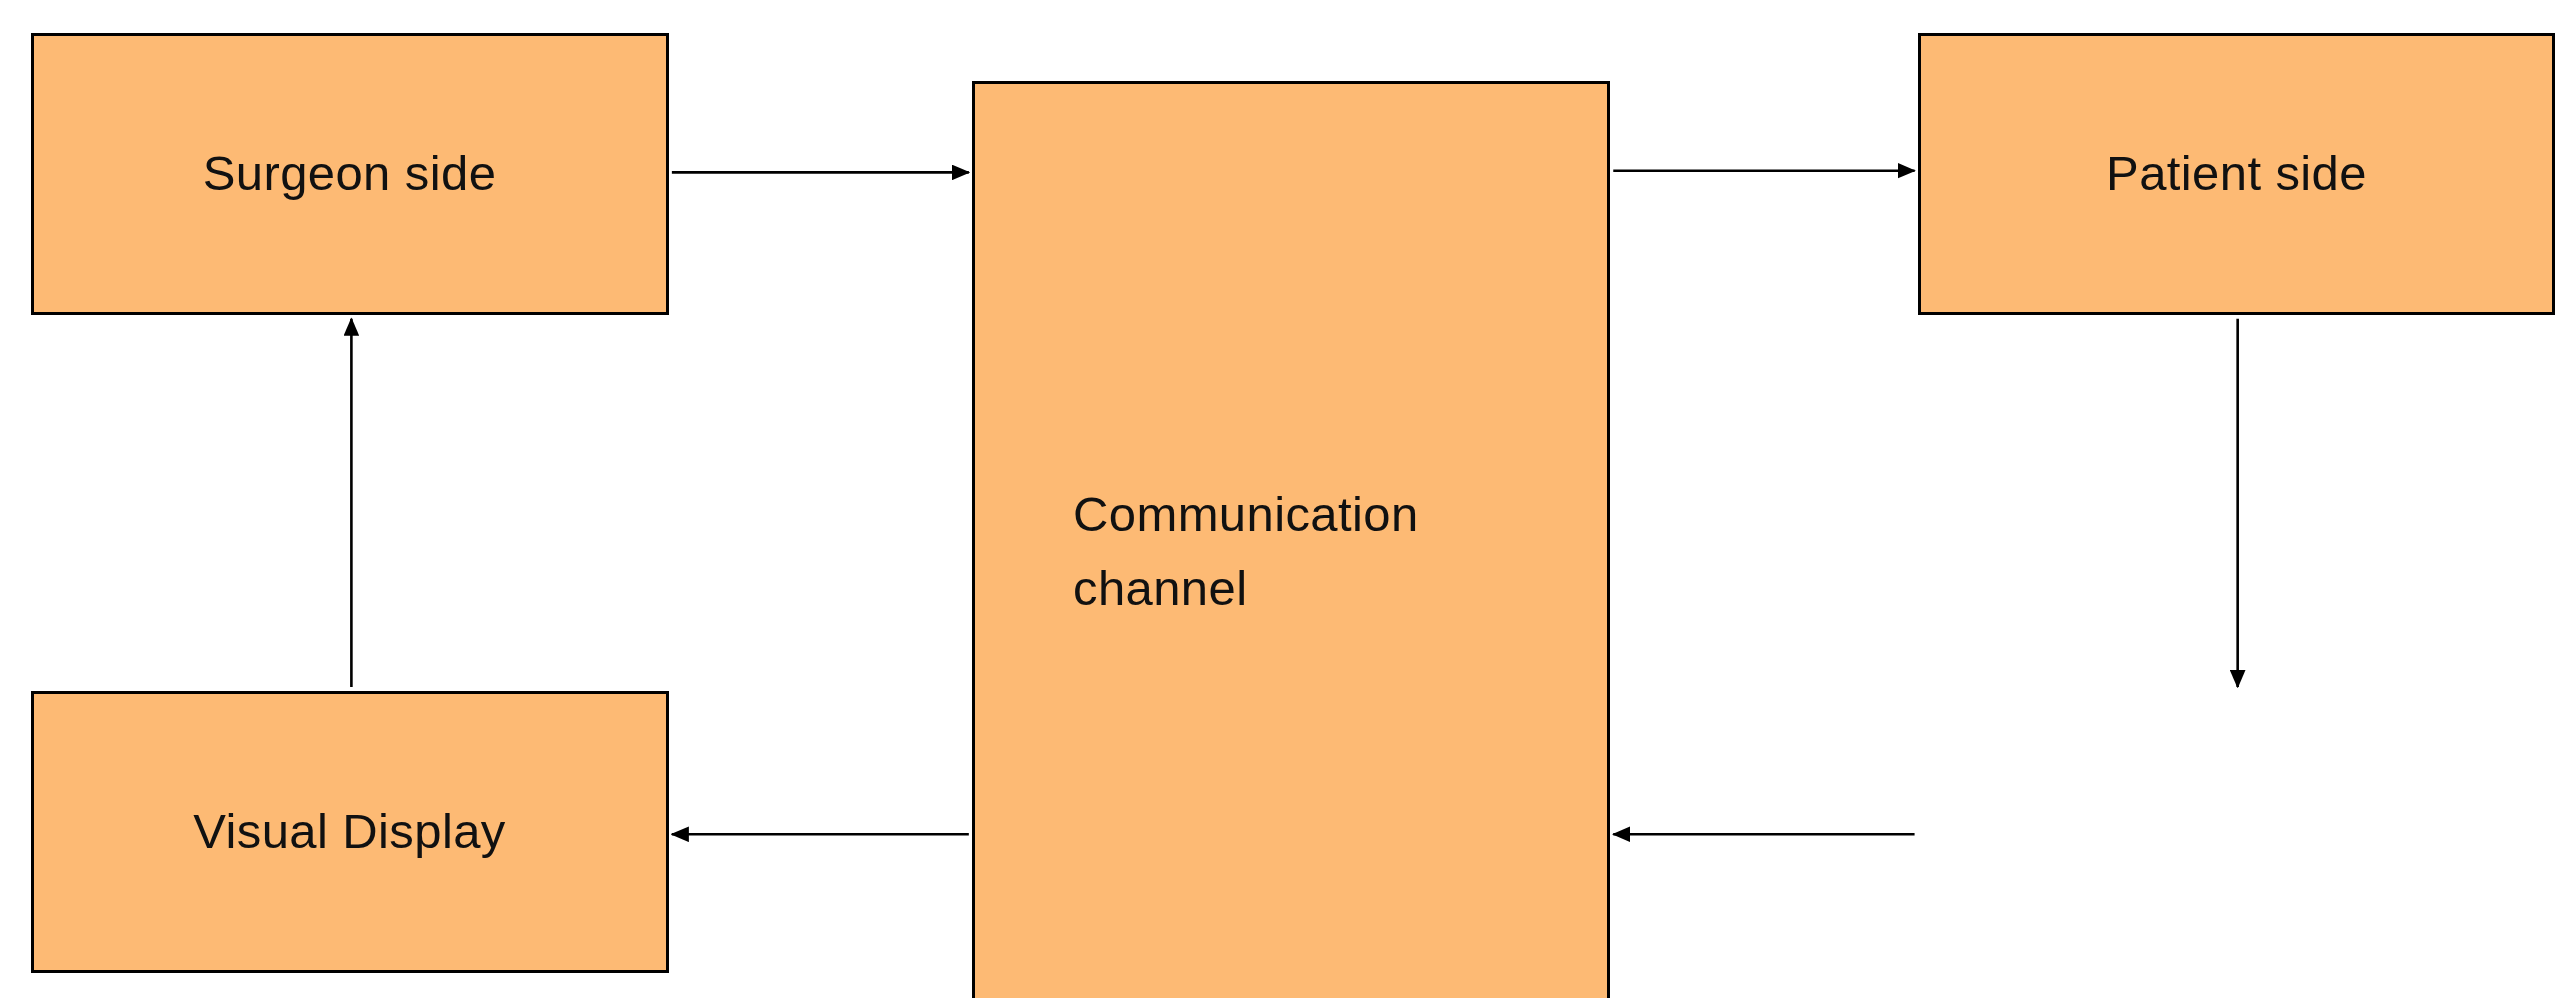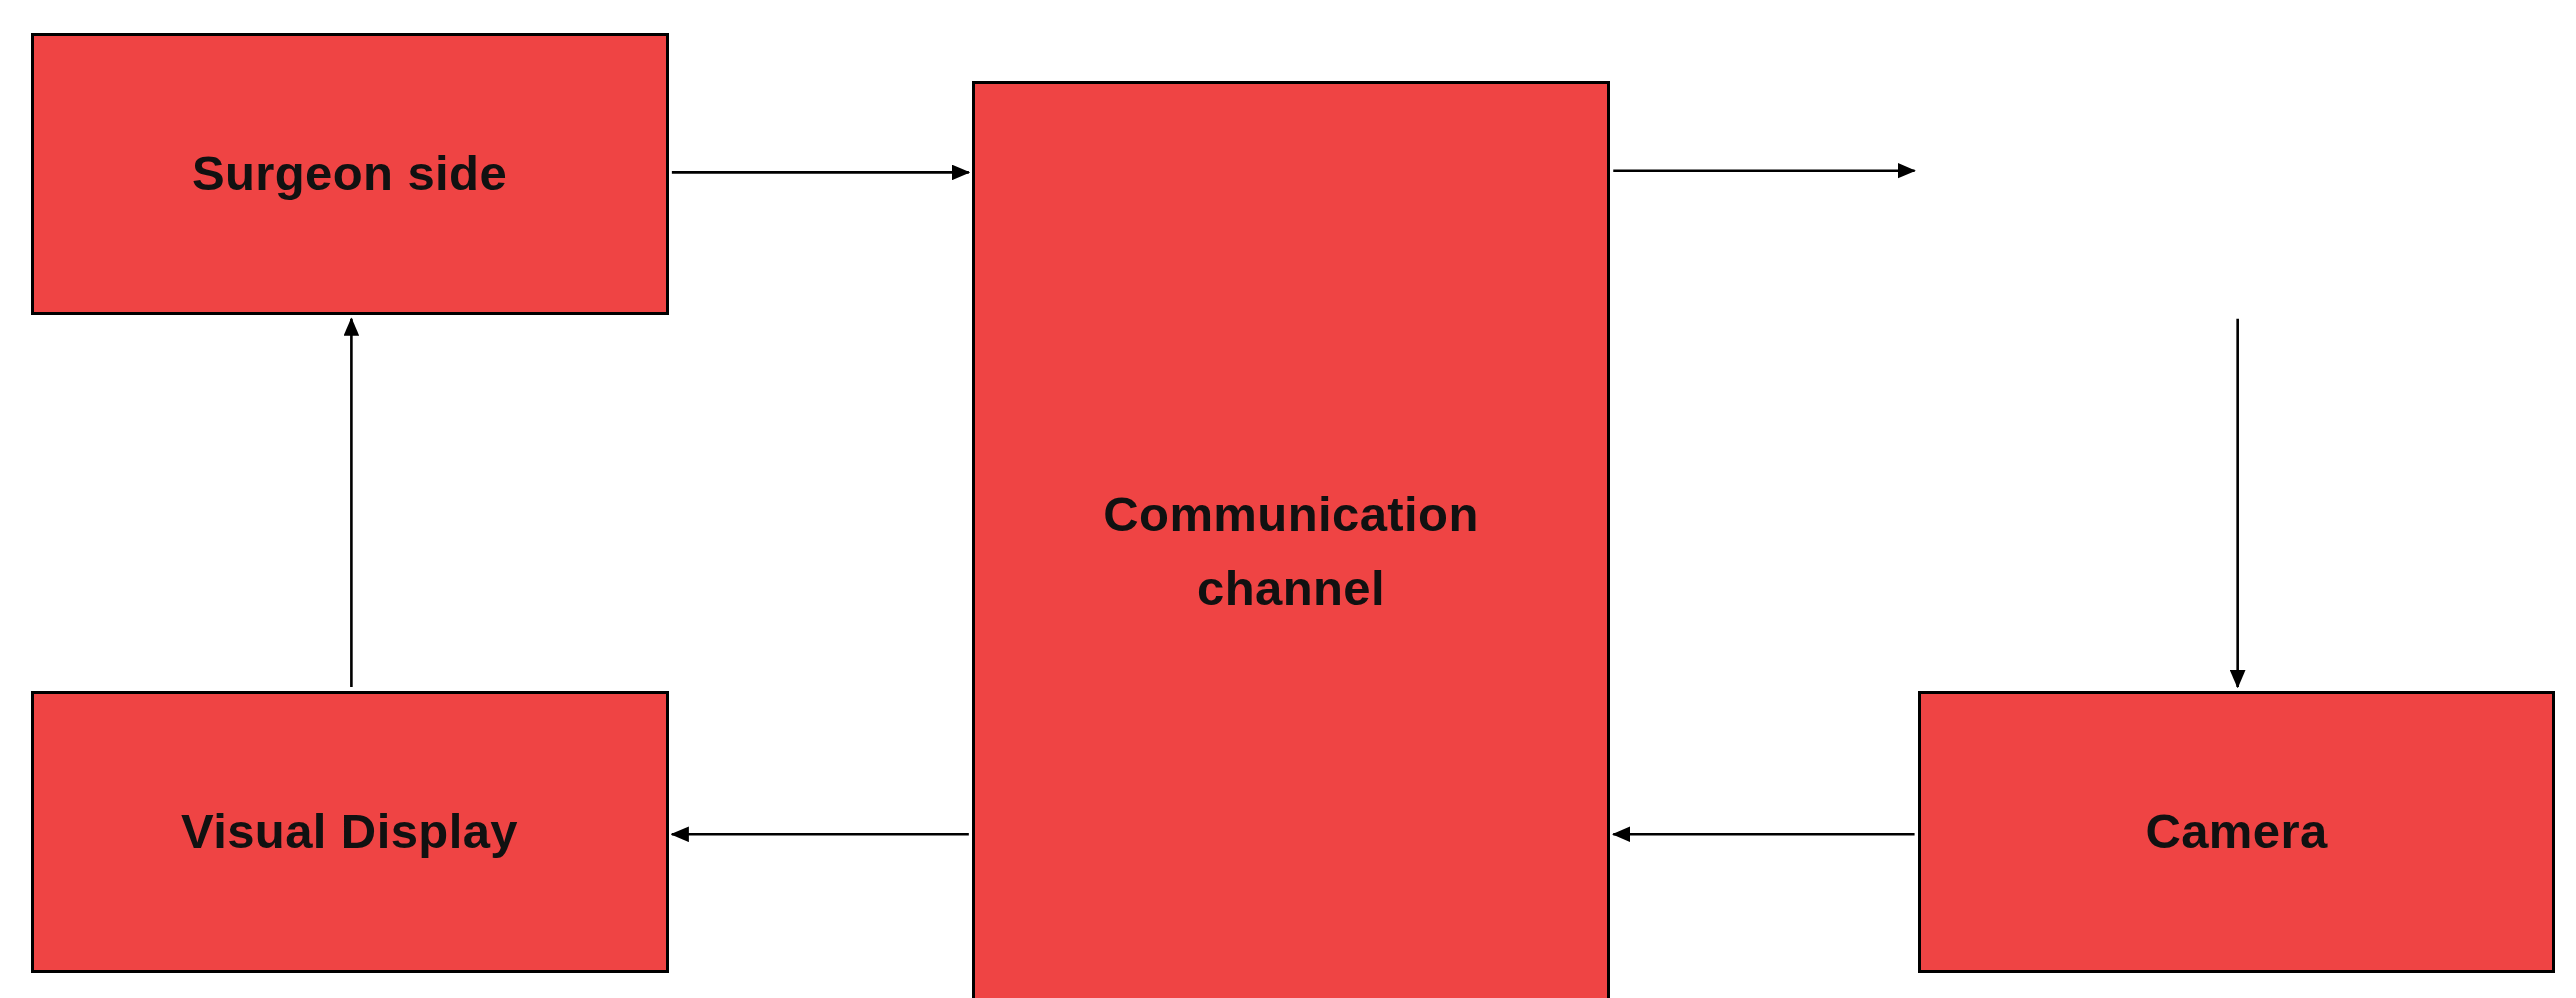--- a/index.html
+++ b/index.html
@@ -11,27 +11,25 @@
     position: relative;
     width: 2576px;
     height: 998px;
     background: #ffffff;
     font-family: "Liberation Sans", "DejaVu Sans", sans-serif;
     overflow: hidden;
   }
   .node {
     position: absolute;
     box-sizing: border-box;
-    background: #ef4444;
+    background: #fdba74;
     border: 3.5px solid #000000;
     display: flex;
     align-items: center;
     justify-content: center;
-    text-align: center;
-    font-weight: bold;
   }
   .node .label {
     font-size: 49px;
     line-height: 1.5;
     color: #111111;
     letter-spacing: 0.4px;
   }
   #node-surgeon        { left: 30.5px;   top: 33px;  width: 638px; height: 282px; }
   #node-communication  { left: 972px; top: 33px;  width: 638px; height: 941px; margin-top: 48px; }
   #node-patient        { left: 1918px; top: 33px;  width: 637px; height: 282px; }
@@ -52,28 +50,28 @@
 <div class="canvas">
 
   <div class="node" id="node-surgeon">
     <span class="label">Surgeon side</span>
   </div>
 
   <div class="node" id="node-communication">
     <span class="label">Communication channel</span>
   </div>
 
+  <div class="node" id="node-patient">
+    <span class="label">Patient side</span>
+  </div>
 
   <div class="node" id="node-display">
     <span class="label">Visual Display</span>
   </div>
 
-  <div class="node" id="node-camera">
-    <span class="label">Camera</span>
-  </div>
 
   <svg class="edges-layer" id="edges-layer" viewBox="0 0 2957 1146" xmlns="http://www.w3.org/2000/svg">
     <defs>
       <marker id="arrowhead" markerWidth="7" markerHeight="6" refX="6.5" refY="3" orient="auto" markerUnits="strokeWidth">
         <path d="M0,0 L7,3 L0,6 Z" fill="#000000"></path>
       </marker>
     </defs>
   <line x1="771" y1="198" x2="1112" y2="198" stroke="#000000" stroke-width="3" marker-end="url(#arrowhead)"></line>
       <line x1="1852" y1="196" x2="2198" y2="196" stroke="#000000" stroke-width="3" marker-end="url(#arrowhead)"></line>
       <line x1="2569" y1="366" x2="2569" y2="789" stroke="#000000" stroke-width="3" marker-end="url(#arrowhead)"></line>

